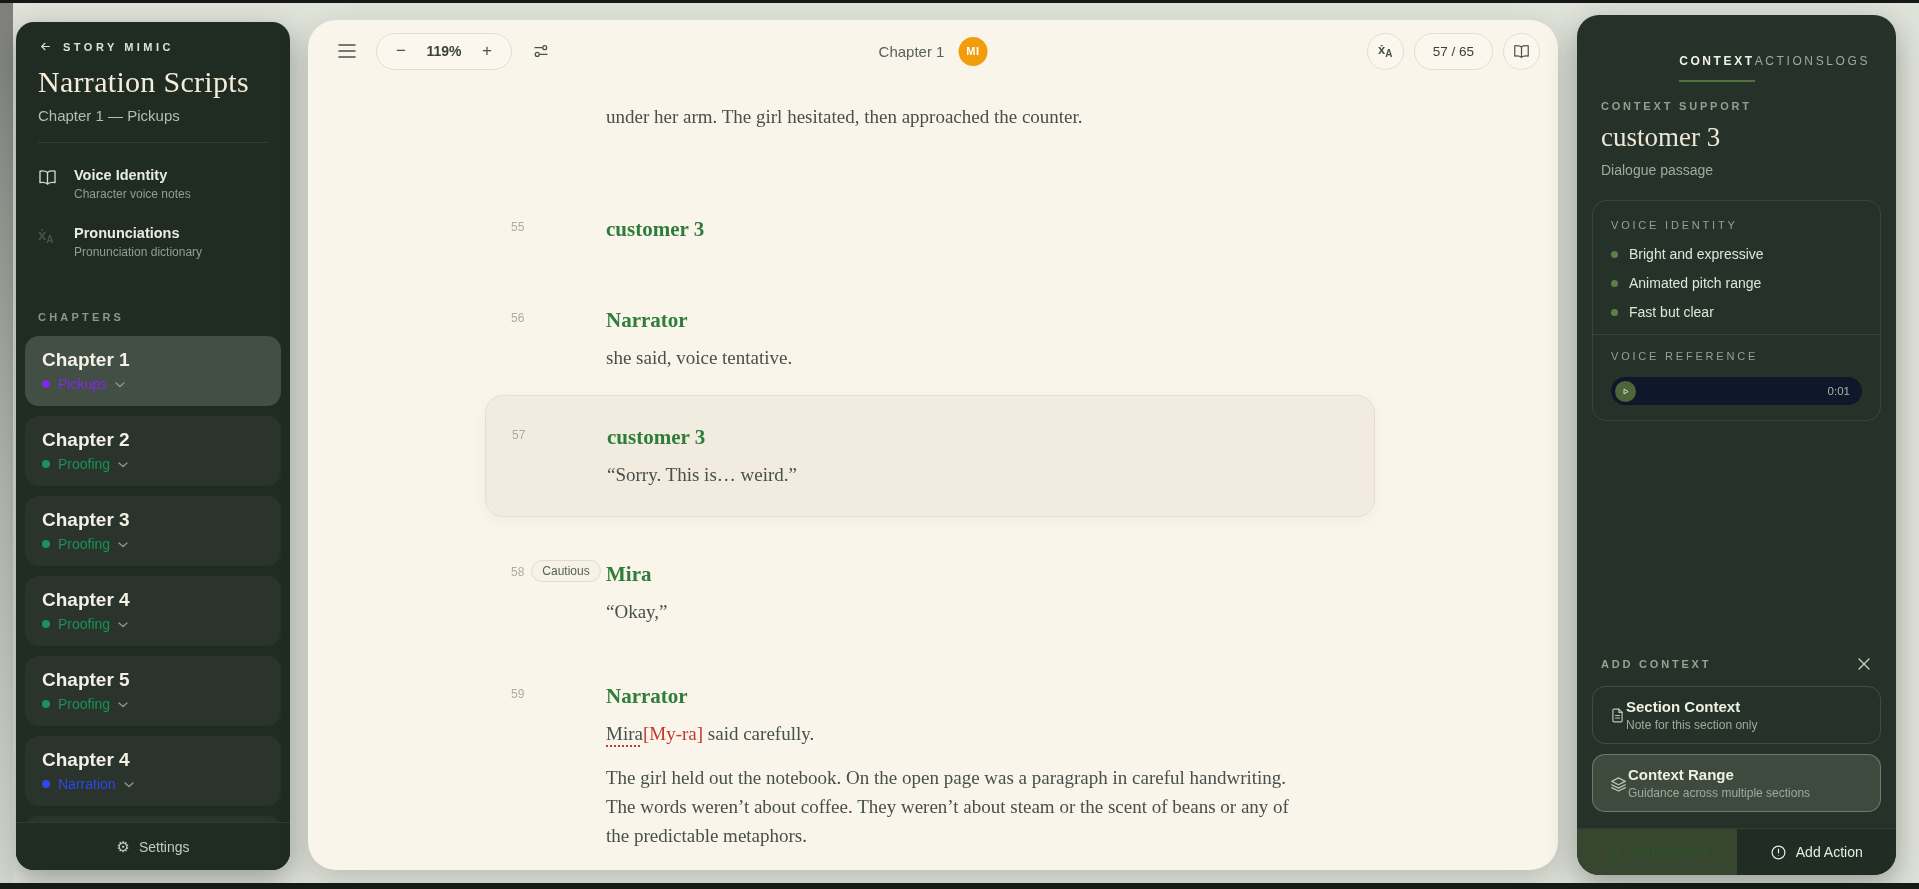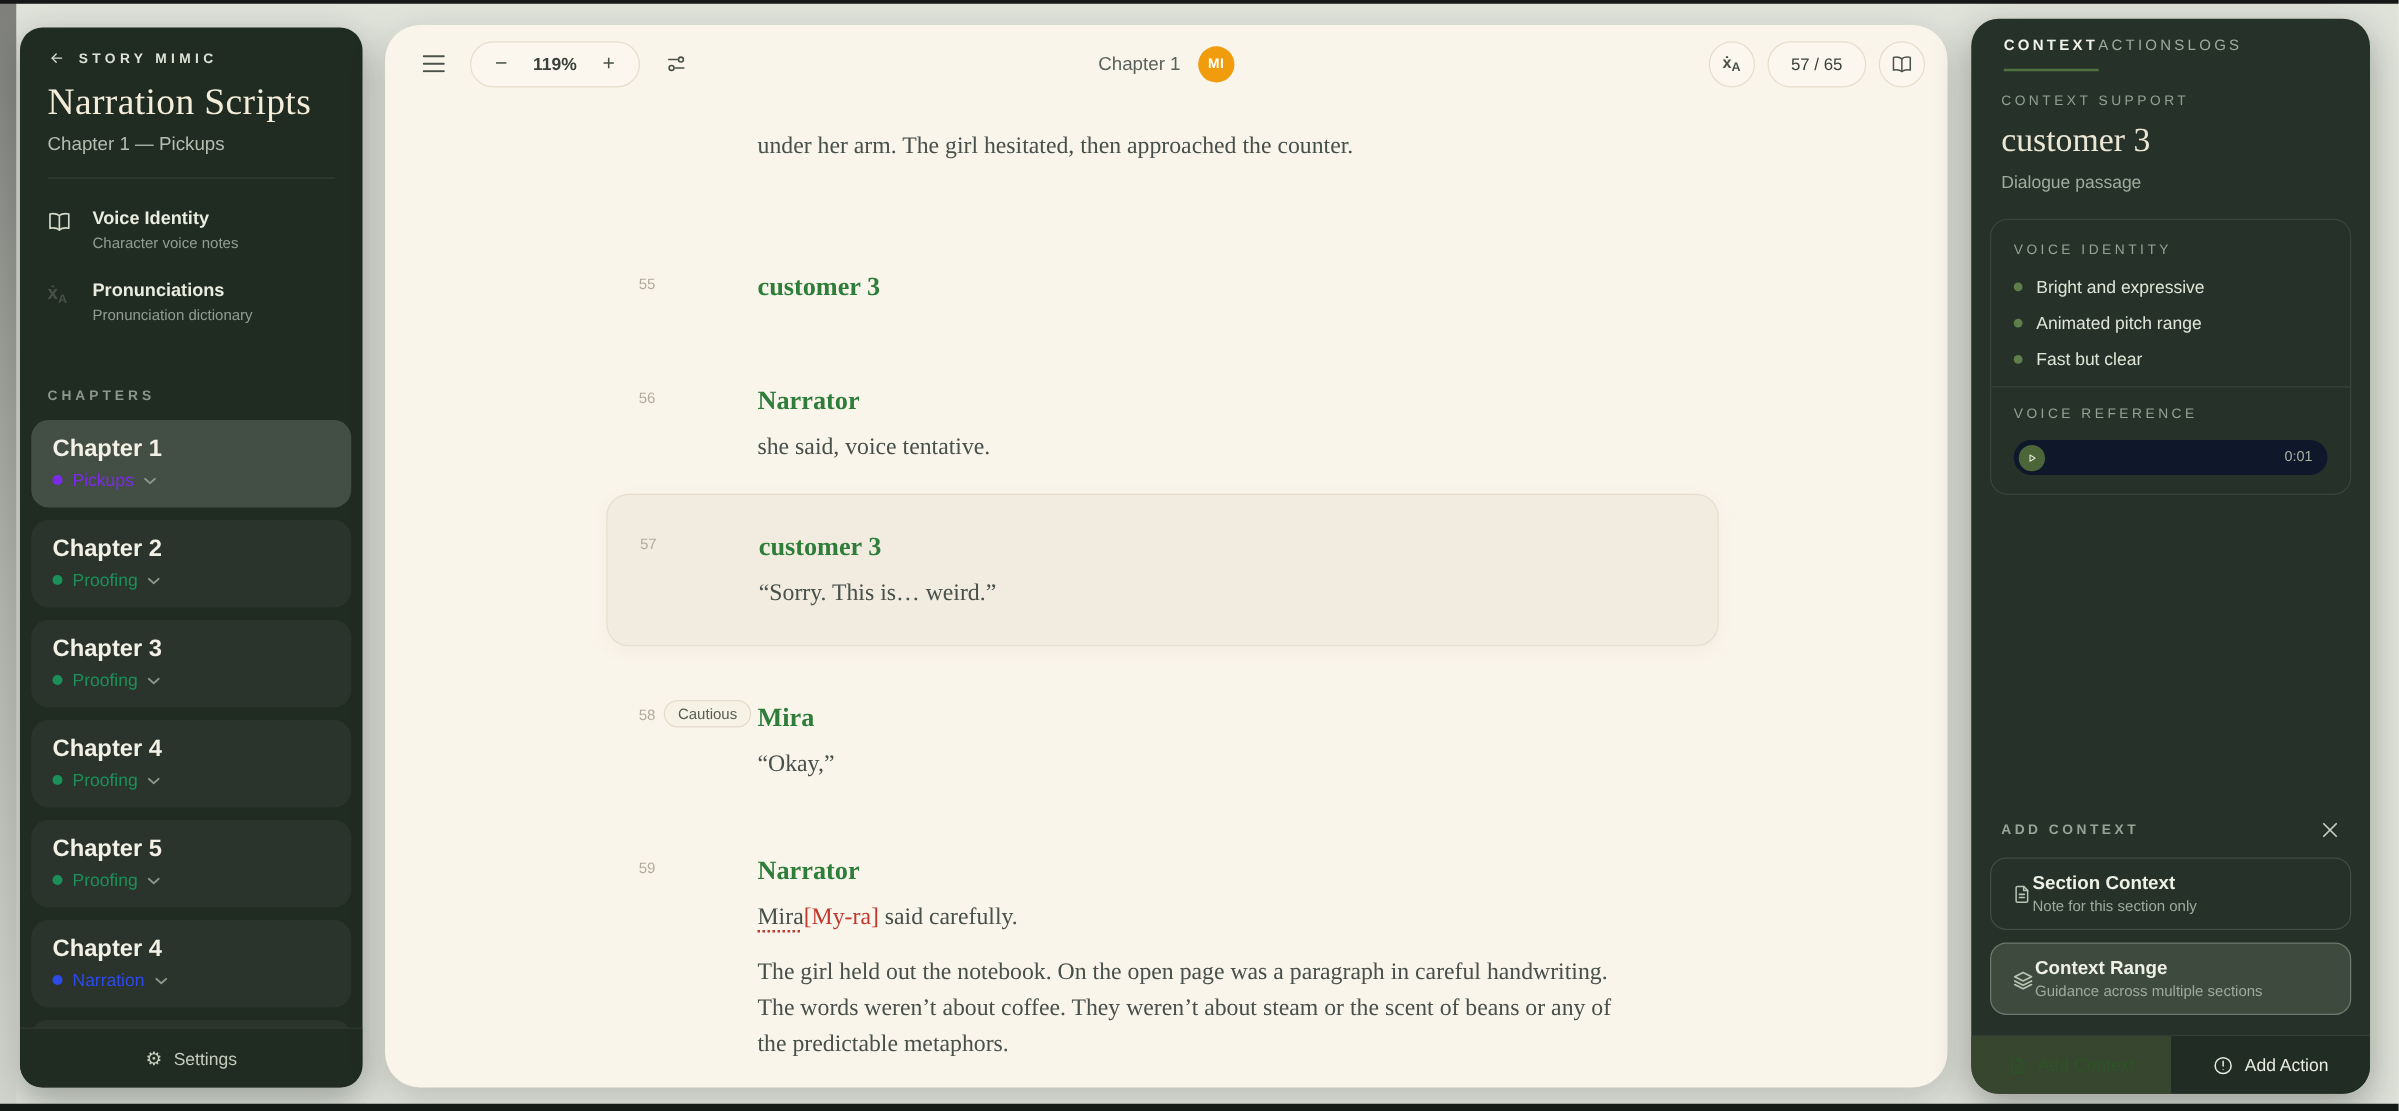--- a/index.html
+++ b/index.html
@@ -103,26 +103,26 @@
     text-decoration-thickness:2px; text-underline-offset:5px; }
   .phonetic { color:#c0392f; }
 
   
   .panel {
     position:absolute; left:1577px; top:15px; width:319px; height:860px;
     background:#263229; border-radius:22px; color:#dfe4d6; overflow:hidden;
     box-shadow:0 10px 30px rgba(20,30,22,.35);
     display:flex; flex-direction:column;
   }
-  .tabs { display:flex; justify-content:flex-start; padding:14px 26px 0; }
+  .tabs { display:flex; justify-content:flex-end; padding:39px 26px 0; }
   .tab { font-size:12px; letter-spacing:2.6px; color:#9fab9f; padding-bottom:12px;
     border-bottom:2px solid transparent; cursor:pointer; background:none; border-top:none;
     border-left:none; border-right:none; font-family:inherit; }
   .tab.active { color:#f0f2e8; font-weight:700; border-bottom-color:#51713f; }
-  .support-label { padding:18px 24px 0; font-size:11px; letter-spacing:2.8px; color:#90a092; }
+  .support-label { padding:18px 24px 0; font-size:11px; letter-spacing:2.8px; color:#90a092;font-weight:bold; }
   .panel-title { font-family:"Liberation Serif","DejaVu Serif",serif; font-weight:400;
     font-size:27px; color:#ece6d5; padding:10px 24px 0; }
   .panel-sub { font-size:14px; color:#9dac9e; padding:9px 24px 0; }
   .voice-card { margin:22px 15px 0; border:1px solid rgba(255,255,255,.09); border-radius:14px;
     padding:18px 18px 15px; }
   .vc-label { font-size:11px; letter-spacing:2.8px; color:#93a294; margin-bottom:15px; }
   .trait { display:flex; align-items:center; gap:11px; margin-bottom:13px; }
   .trait .tdot { width:7px; height:7px; border-radius:50%; background:#5d7f49; flex:none; }
   .trait .ttext { font-size:14px; color:#dfe5d7; }
   .vc-div { border:none; border-top:1px solid rgba(255,255,255,.08); margin:14px -18px 15px; }

